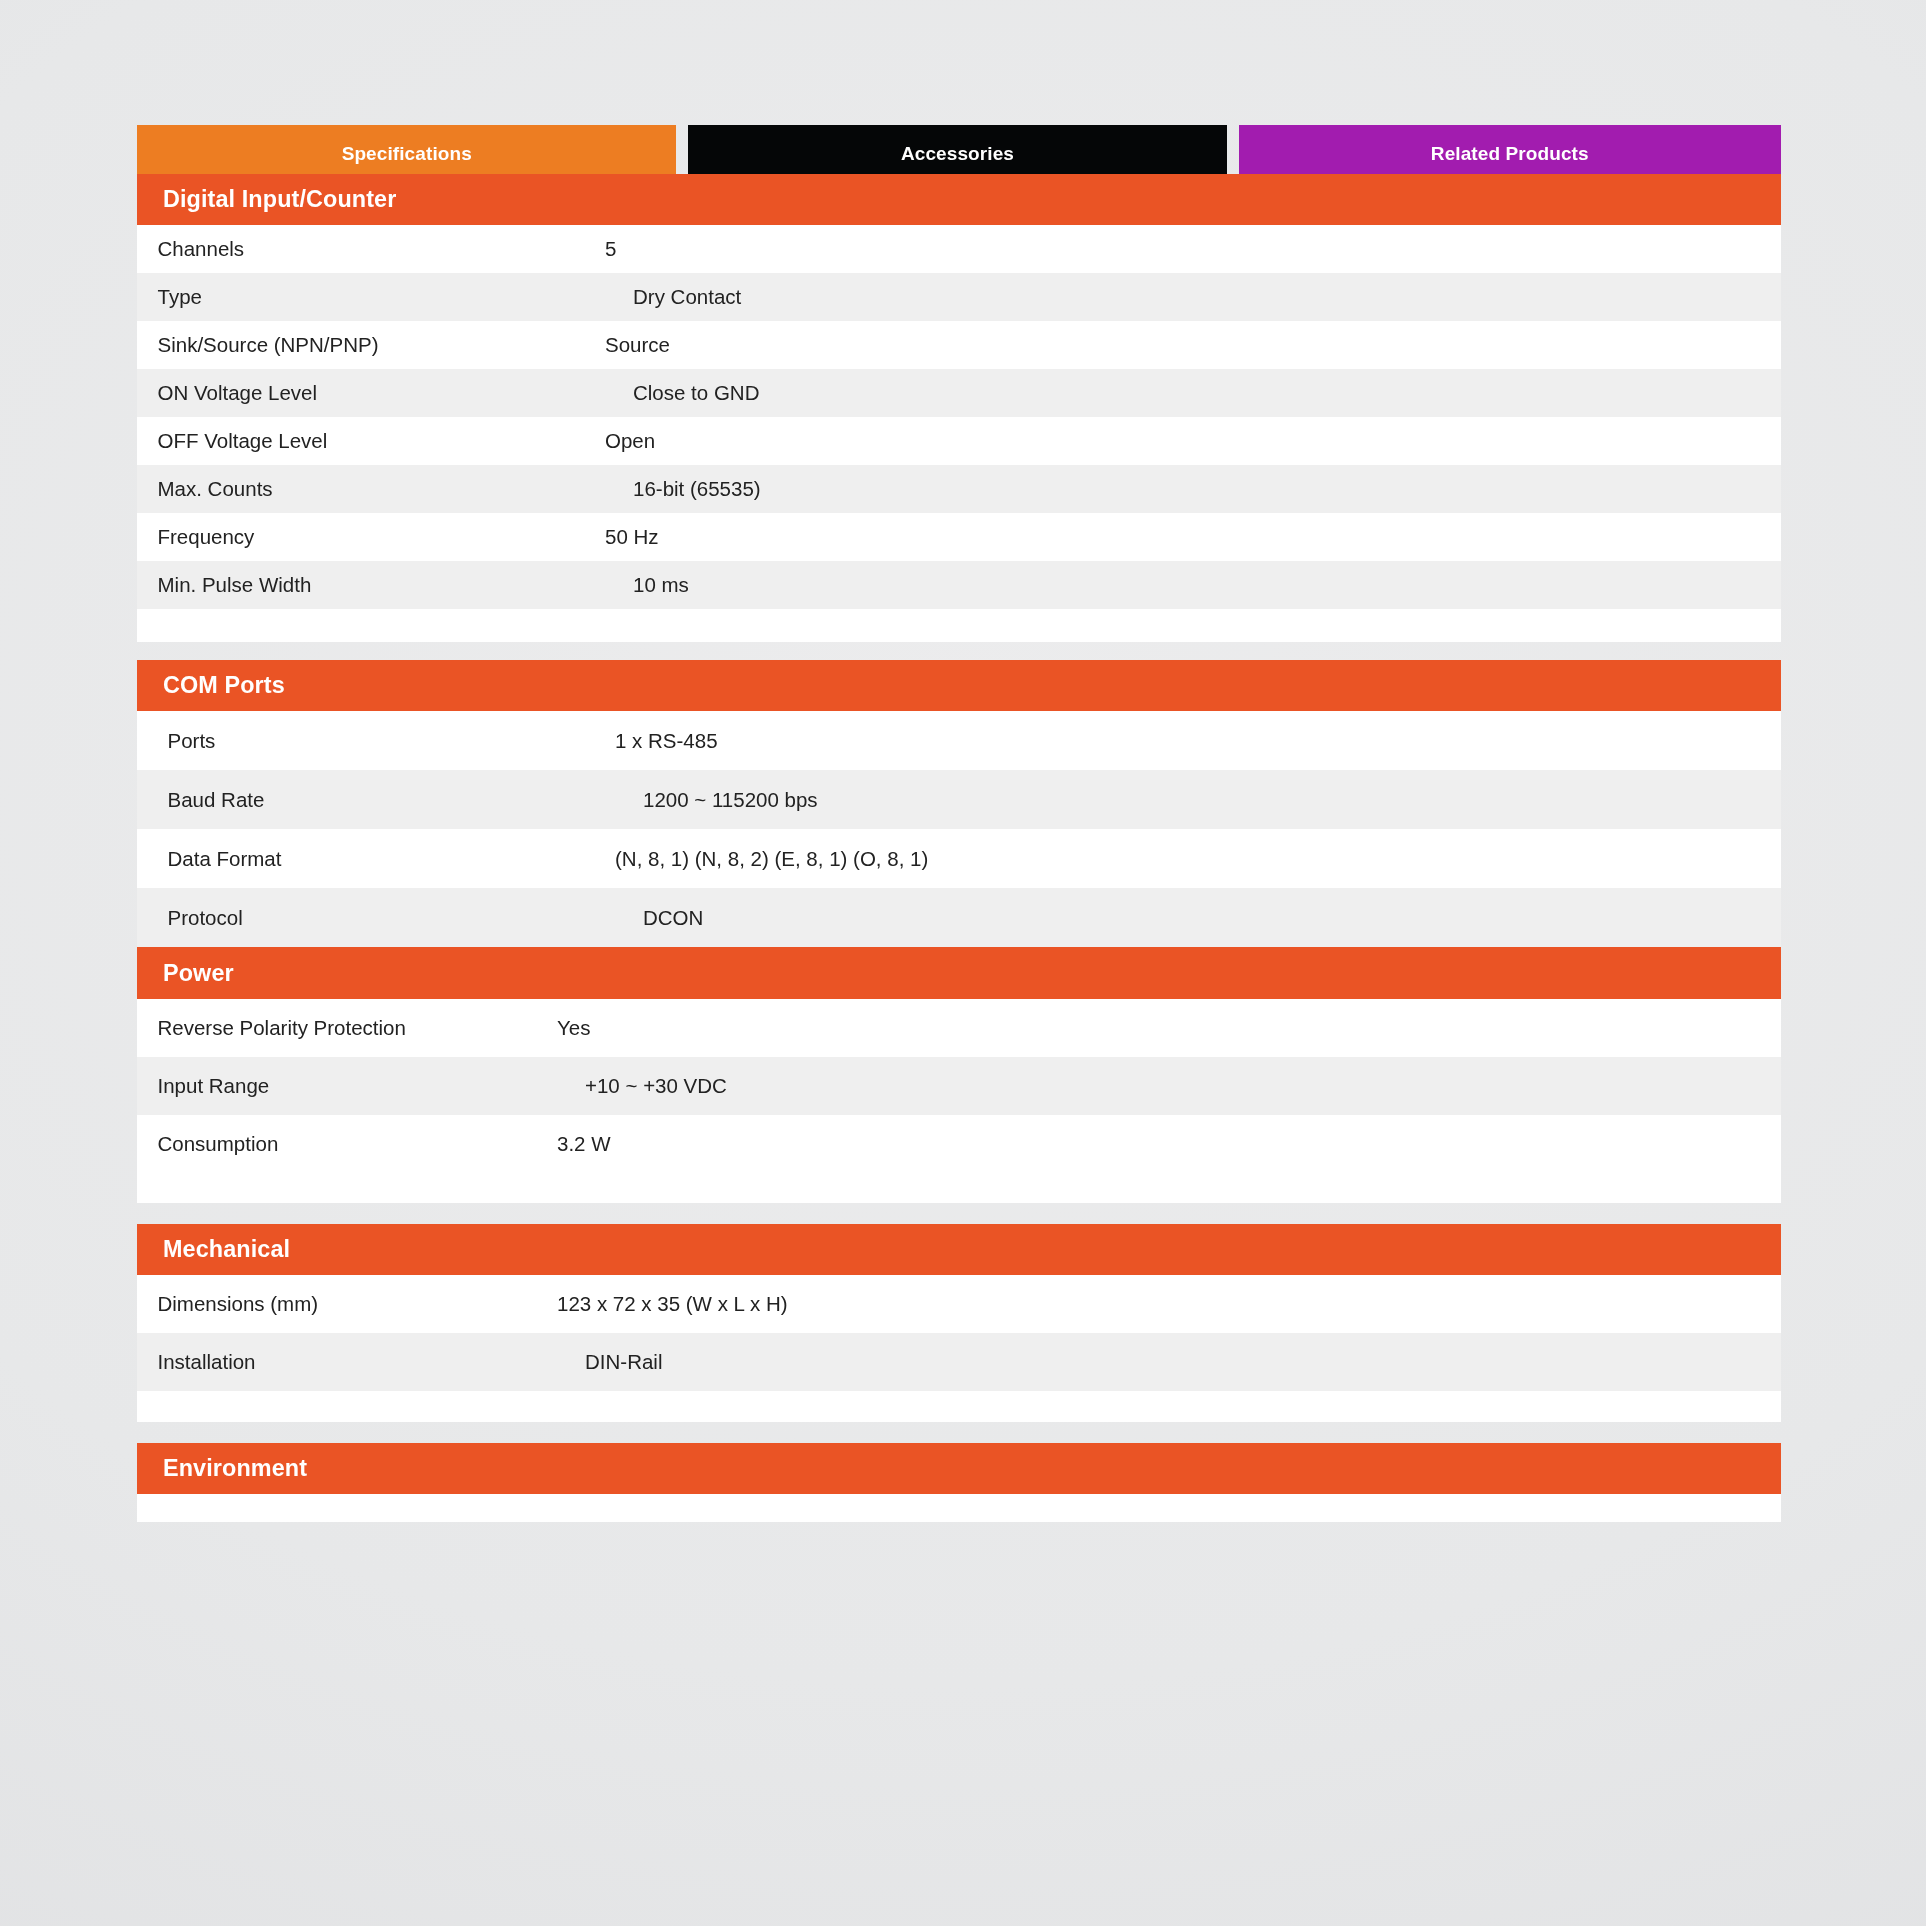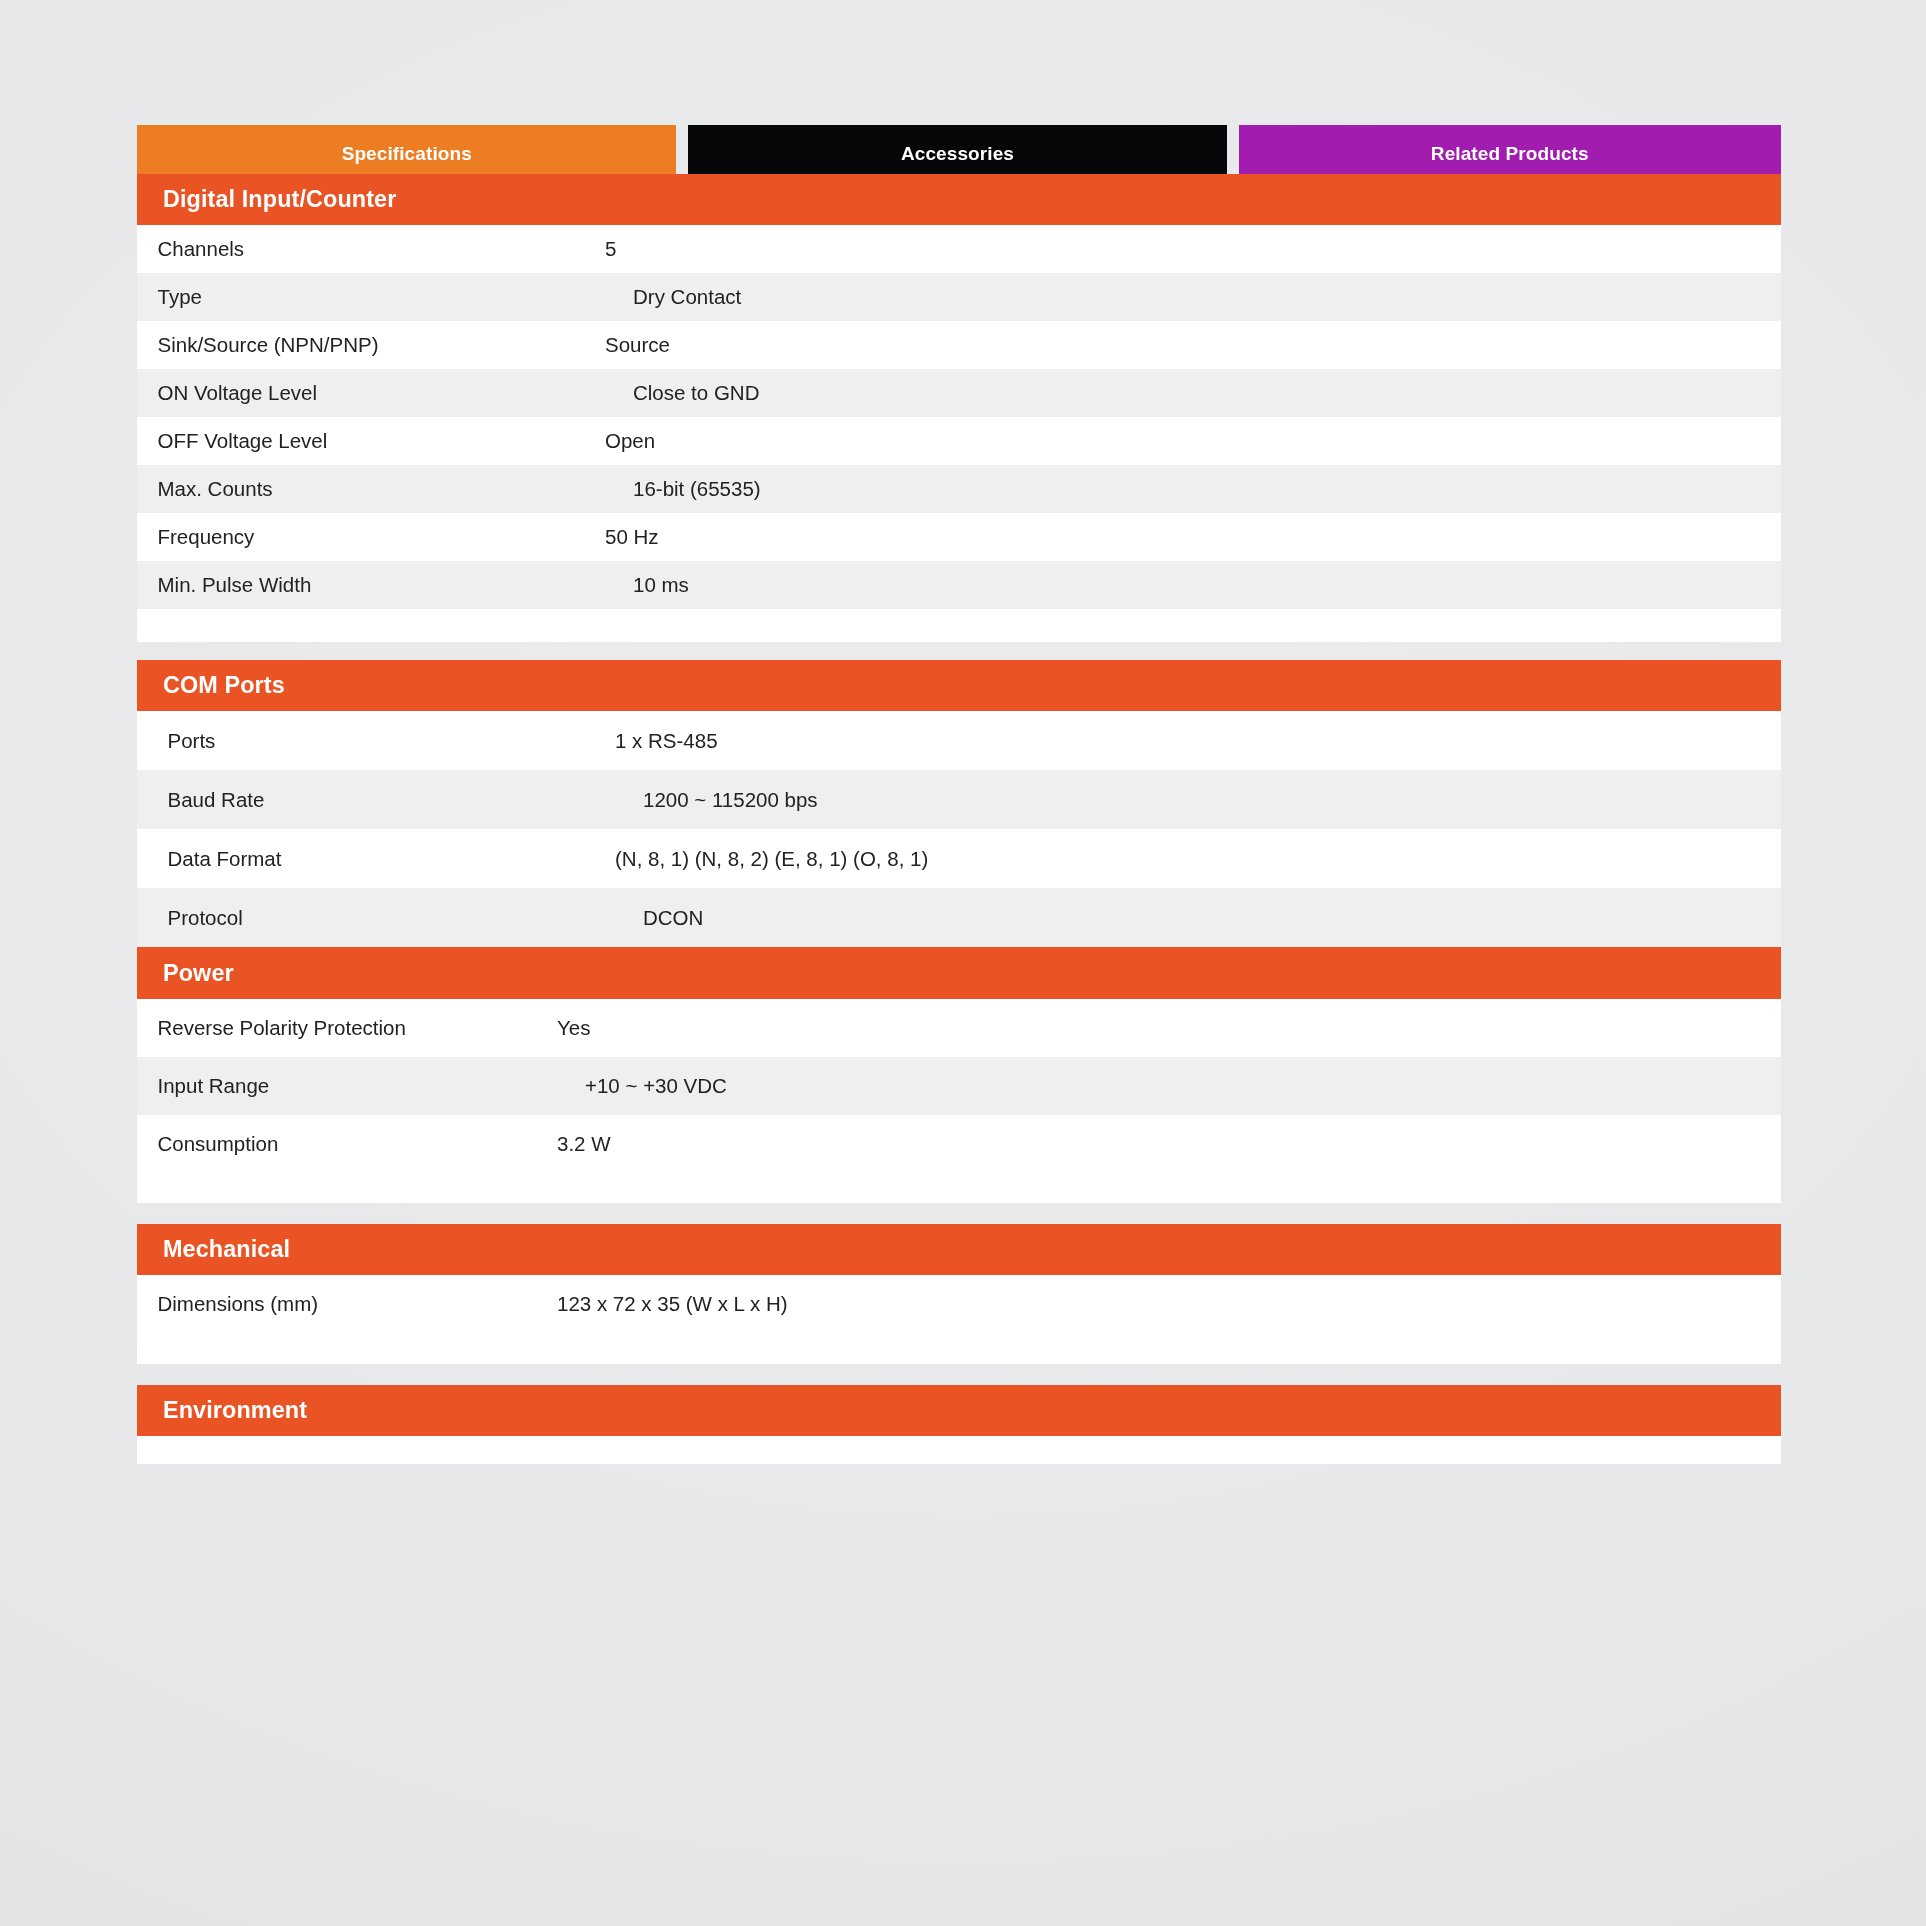--- a/index.html
+++ b/index.html
@@ -237,20 +237,24 @@
 
     <div class="section cols-power">
       <div class="section-header tall">
         <span>Mechanical</span>
       </div>
       <div class="rows">
         <div class="row odd h-sm">
           <div class="row-label">Dimensions (mm)</div>
           <div class="row-value">123 x 72 x 35 (W x L x H)</div>
         </div>
+        <div class="row even h-sm">
+          <div class="row-label">Installation</div>
+          <div class="row-value">DIN-Rail</div>
+        </div>
       </div>
       <div class="spacer s3"></div>
     </div>
 
     <div class="gap g2"></div>
 
     <div class="section cols-power">
       <div class="section-header tall">
         <span>Environment</span>
       </div>

